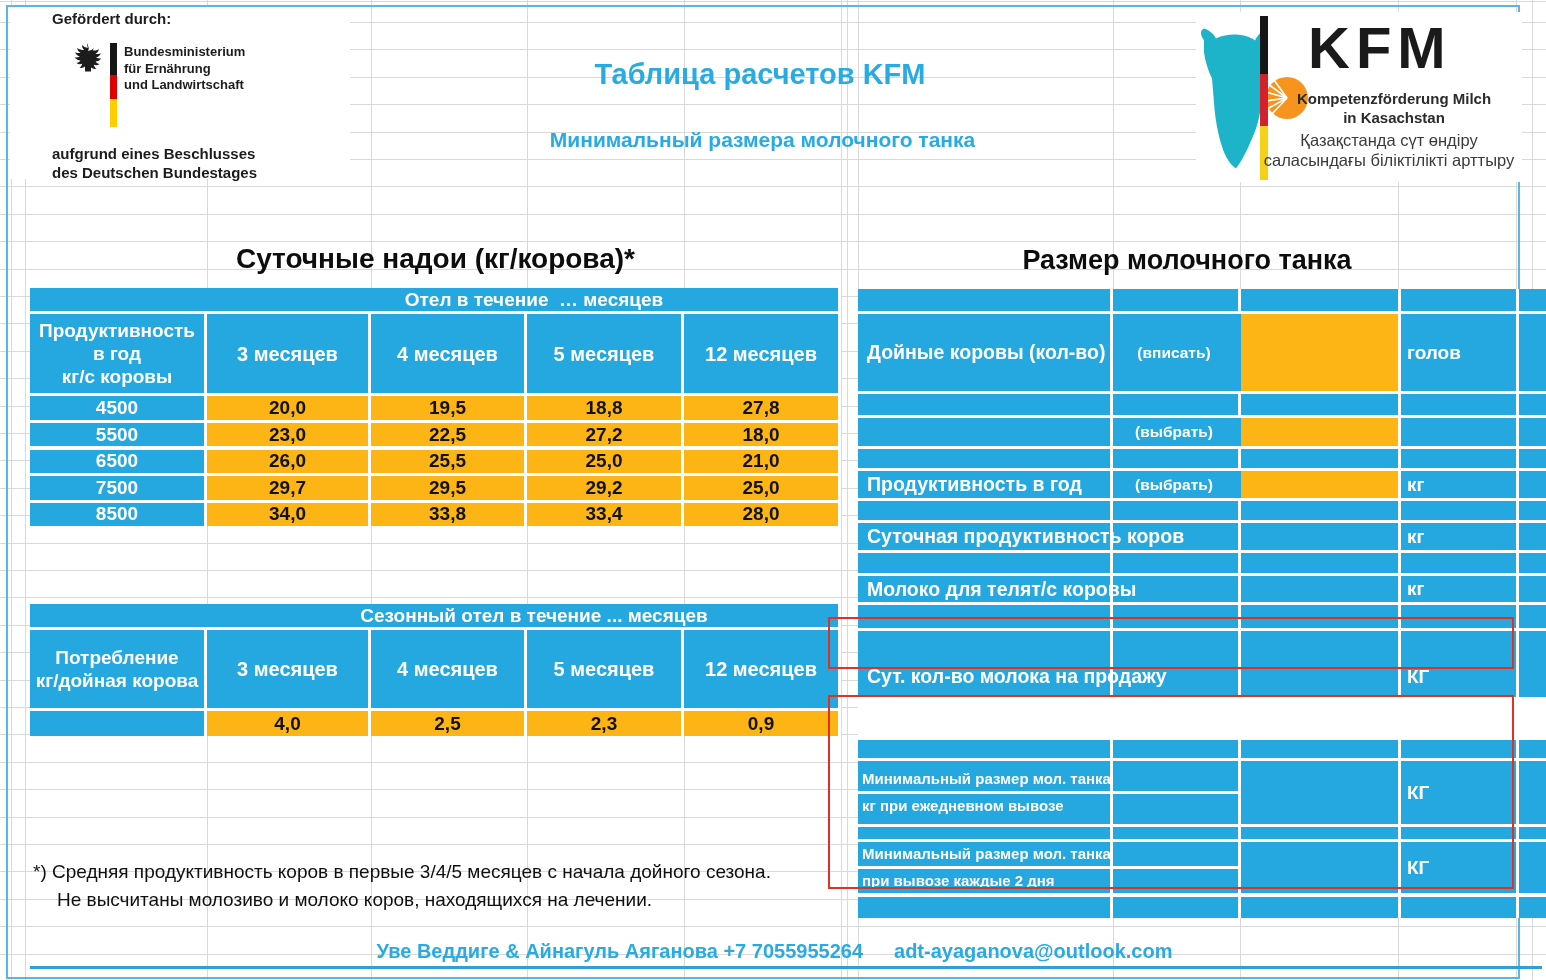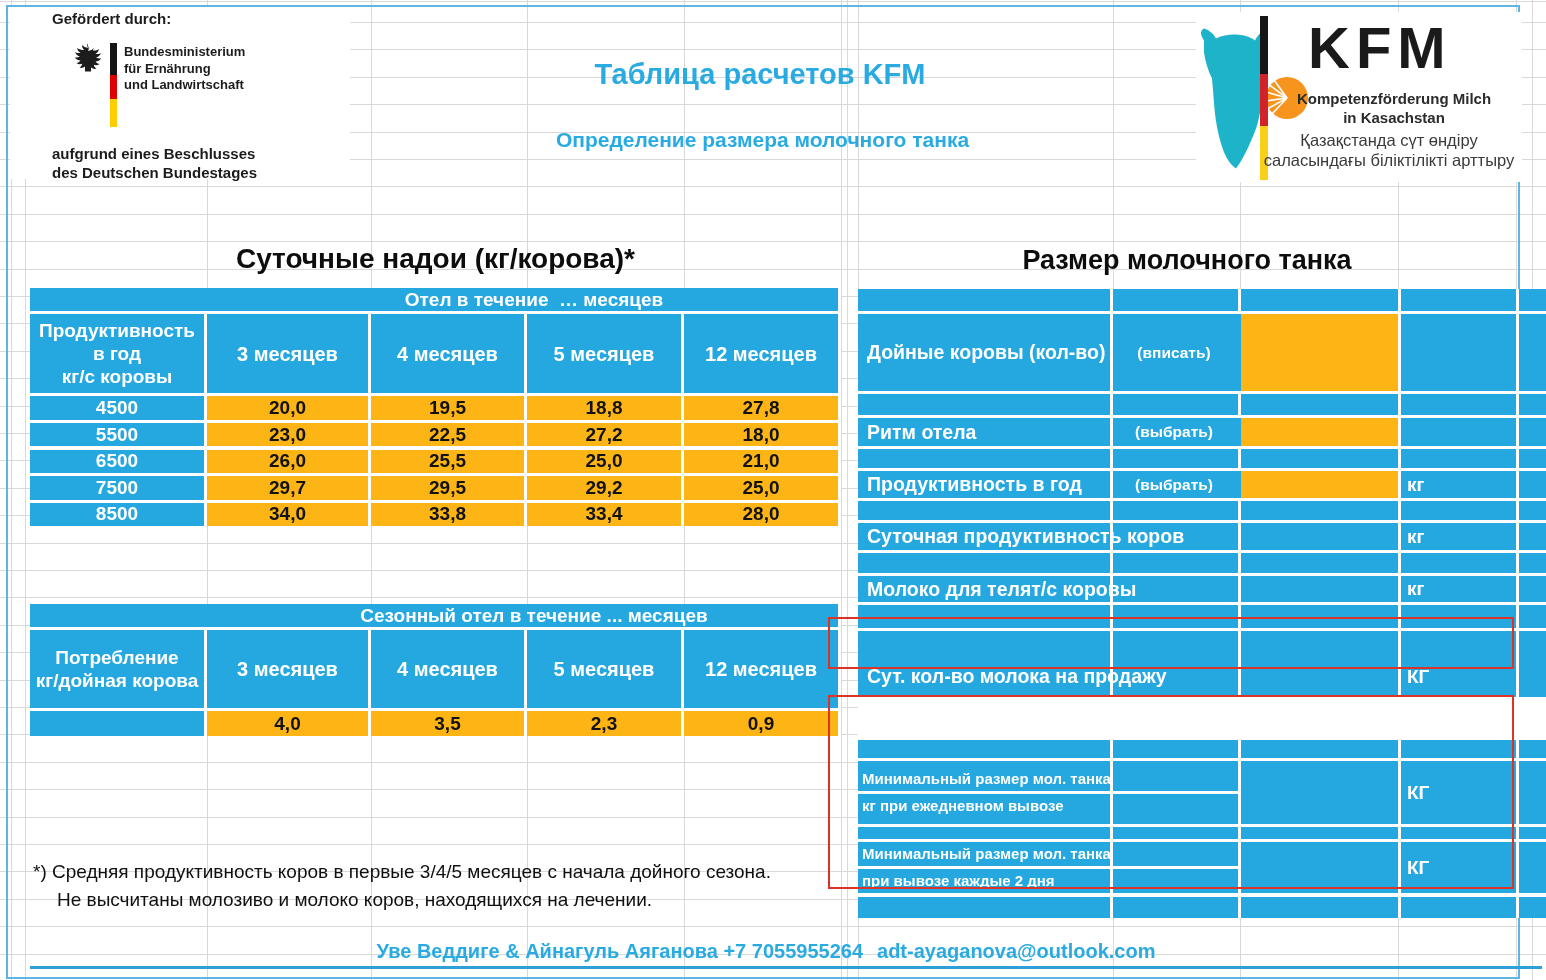--- a/index.html
+++ b/index.html
@@ -109,21 +109,21 @@
     white-space:nowrap;}
   .mdiv{height:3px;background:#fff;margin:1px 0;}
 
   .redrect{position:absolute;border:2.5px solid #dd3327;z-index:6;pointer-events:none;}
 
   
   .fn1{position:absolute;left:33px;top:861px;font-size:19px;color:#101010;z-index:2;}
   .fn2{position:absolute;left:57px;top:889px;font-size:19px;color:#101010;z-index:2;}
   .footer{position:absolute;left:0;top:940px;width:1546px;text-align:center;font-size:20px;
     font-weight:700;color:#29abe2;z-index:2;}
-  .footer span{margin:0 14px 0 0;}
+  .footer span{margin:0 14px 0 17px;}
   .footer-line{position:absolute;left:30px;top:966px;width:1512px;height:3px;background:#2f9fd8;z-index:2;}
 </style>
 </head>
 <body>
 
 <div class="page">
   <div class="gridlayer"></div>
   <div class="pborder"></div>
 
   <div class="funding">
@@ -137,21 +137,21 @@
         <i class="g"></i>
       </div>
     <div class="f-ministry preline">Bundesministerium
 für Ernährung
 und Landwirtschaft</div>
     <div class="f-note preline">aufgrund eines Beschlusses
 des Deutschen Bundestages</div>
   </div>
 
   <div class="main-title">Таблица расчетов KFM</div>
-  <div class="sub-title">Определение размера молочного танка</div>
+  <div class="sub-title">Минимальный размера молочного танка</div>
 
   <div class="kfm">
     <svg class="cow" viewBox="0 0 70 145">
       <path fill="#1db3c9" d="M6 14C2 8 2 4 6 2c6 2 10 6 12 10 6-3 12-4 18-4 8 0 16 2 21 6 3-6 7-10 11-11 2 5 0 11-5 15 3 8 5 18 4 28l-3 24c-1 14-4 30-10 42-5 12-10 22-16 30-6-4-11-12-14-22-4-12-7-28-8-44l-2-24c-4-8-7-18-8-26z"></path>
     </svg>
     <svg class="sun" viewBox="0 0 48 48">
       <circle cx="25" cy="24" r="21" fill="#f7941d"></circle>
       <g stroke="#ffffff" stroke-width="1.6">
         <line x1="25" y1="24" x2="6" y2="10"></line>
         <line x1="25" y1="24" x2="4" y2="18"></line>
@@ -222,53 +222,53 @@
         <span>Сезонный отел в течение ... месяцев</span>
       </div>
     <div class="cellb rowhdr preline">Потребление
 кг/дойная корова</div>
     <div class="cellb hdr">3 месяцев</div>
     <div class="cellb hdr">4 месяцев</div>
     <div class="cellb hdr">5 месяцев</div>
     <div class="cellb hdr">12 месяцев</div>
     <div class="cellb"></div>
     <div class="val">4,0</div>
-    <div class="val">3,5</div>
+    <div class="val">2,5</div>
     <div class="val">2,3</div>
     <div class="val">0,9</div>
   </div>
 
   <div class="rt-title">Размер молочного танка</div>
   <div class="rback"></div>
 
   <div class="rrow" style="top:289px;height:22px">
     <i class="sep s1"></i>
       <i class="sep s2"></i>
       <i class="sep s3"></i>
       <i class="sep s4"></i>
   </div>
 
   <div class="rrow" style="top:314px;height:77px">
     <div class="rlabel">Дойные коровы (кол-во)</div>
     <div class="rhint">(вписать)</div>
     <div class="rinput"></div>
+    <div class="runit">голов</div>
     <i class="sep s1"></i>
       <i class="sep s3"></i>
       <i class="sep s4"></i>
   </div>
 
   <div class="rrow" style="top:394px;height:21px">
     <i class="sep s1"></i>
       <i class="sep s2"></i>
       <i class="sep s3"></i>
       <i class="sep s4"></i>
   </div>
 
   <div class="rrow" style="top:418px;height:28px">
-    <div class="rlabel">Ритм отела</div>
     <div class="rhint">(выбрать)</div>
     <div class="rinput"></div>
     <i class="sep s1"></i>
       <i class="sep s3"></i>
       <i class="sep s4"></i>
   </div>
 
   <div class="rrow" style="top:449px;height:19px">
     <i class="sep s1"></i>
       <i class="sep s2"></i>

